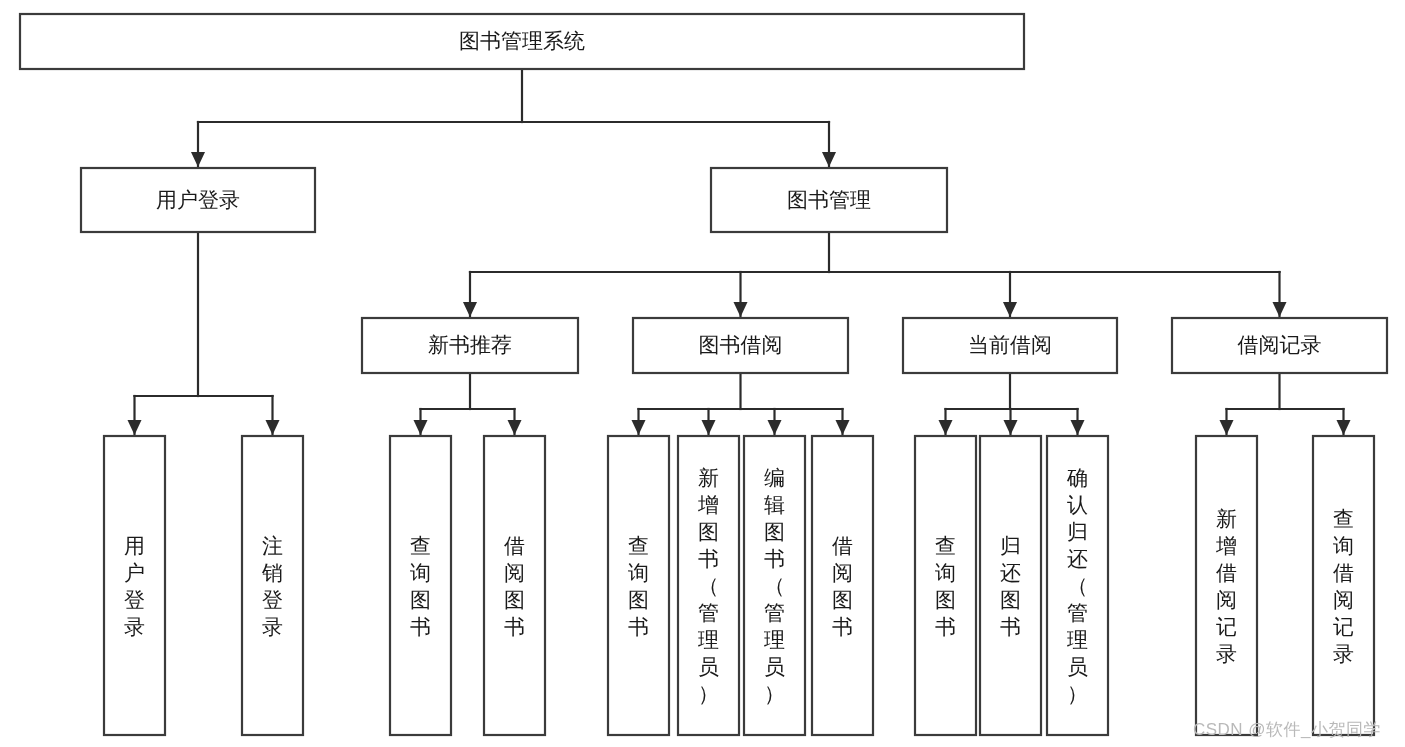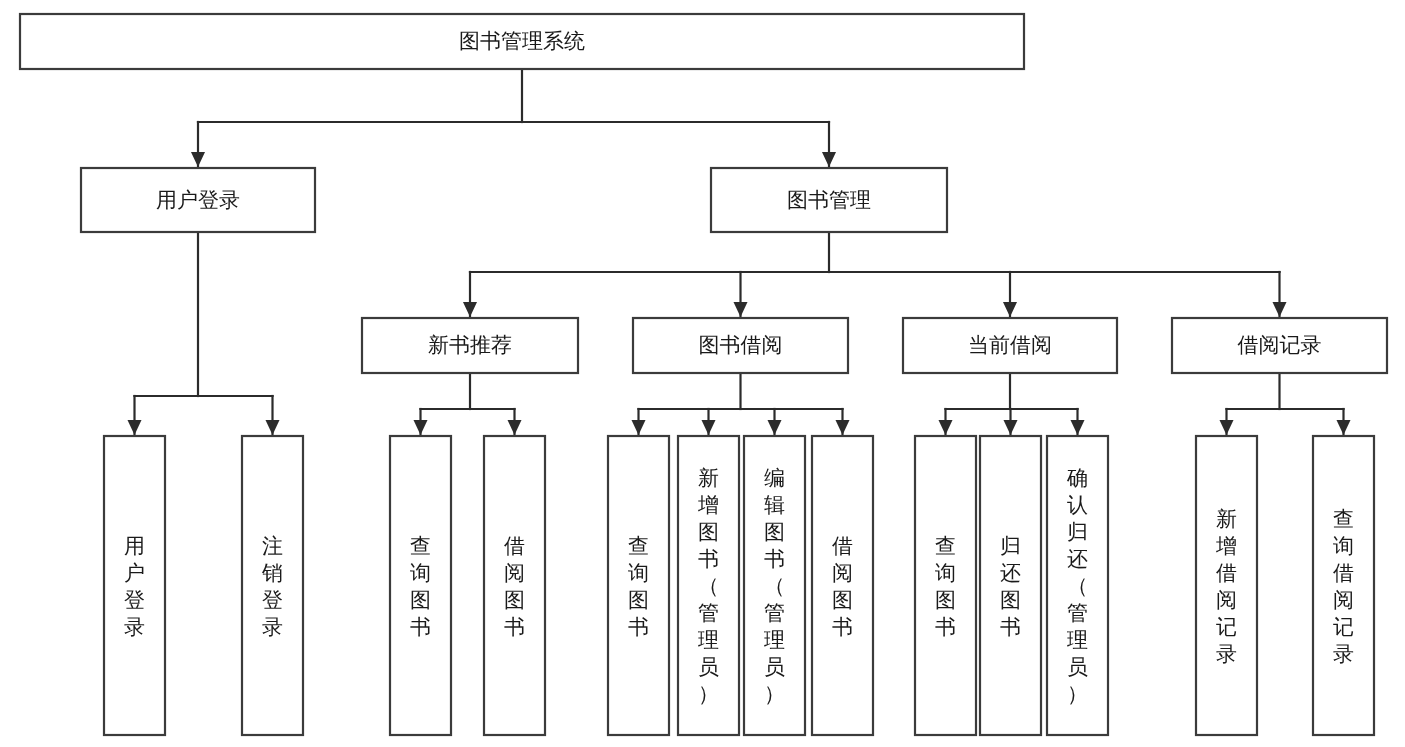--- a/index.html
+++ b/index.html
@@ -202,13 +202,14 @@
         <g>
           <rect x="1196" y="436" width="61" height="299" class="node-rect"></rect>
           <text x="1226.5" y="525.5" class="node-label-v"><tspan x="1226.5" dy="0">新</tspan><tspan x="1226.5" dy="27">增</tspan><tspan x="1226.5" dy="27">借</tspan><tspan x="1226.5" dy="27">阅</tspan><tspan x="1226.5" dy="27">记</tspan><tspan x="1226.5" dy="27">录</tspan></text>
         </g>
         <g>
           <rect x="1313" y="436" width="61" height="299" class="node-rect"></rect>
           <text x="1343.5" y="525.5" class="node-label-v"><tspan x="1343.5" dy="0">查</tspan><tspan x="1343.5" dy="27">询</tspan><tspan x="1343.5" dy="27">借</tspan><tspan x="1343.5" dy="27">阅</tspan><tspan x="1343.5" dy="27">记</tspan><tspan x="1343.5" dy="27">录</tspan></text>
         </g>
       </g>
   </svg>
+  <div class="watermark-text">CSDN @软件_小贺同学</div>
 </div>
 
 </body></html>

